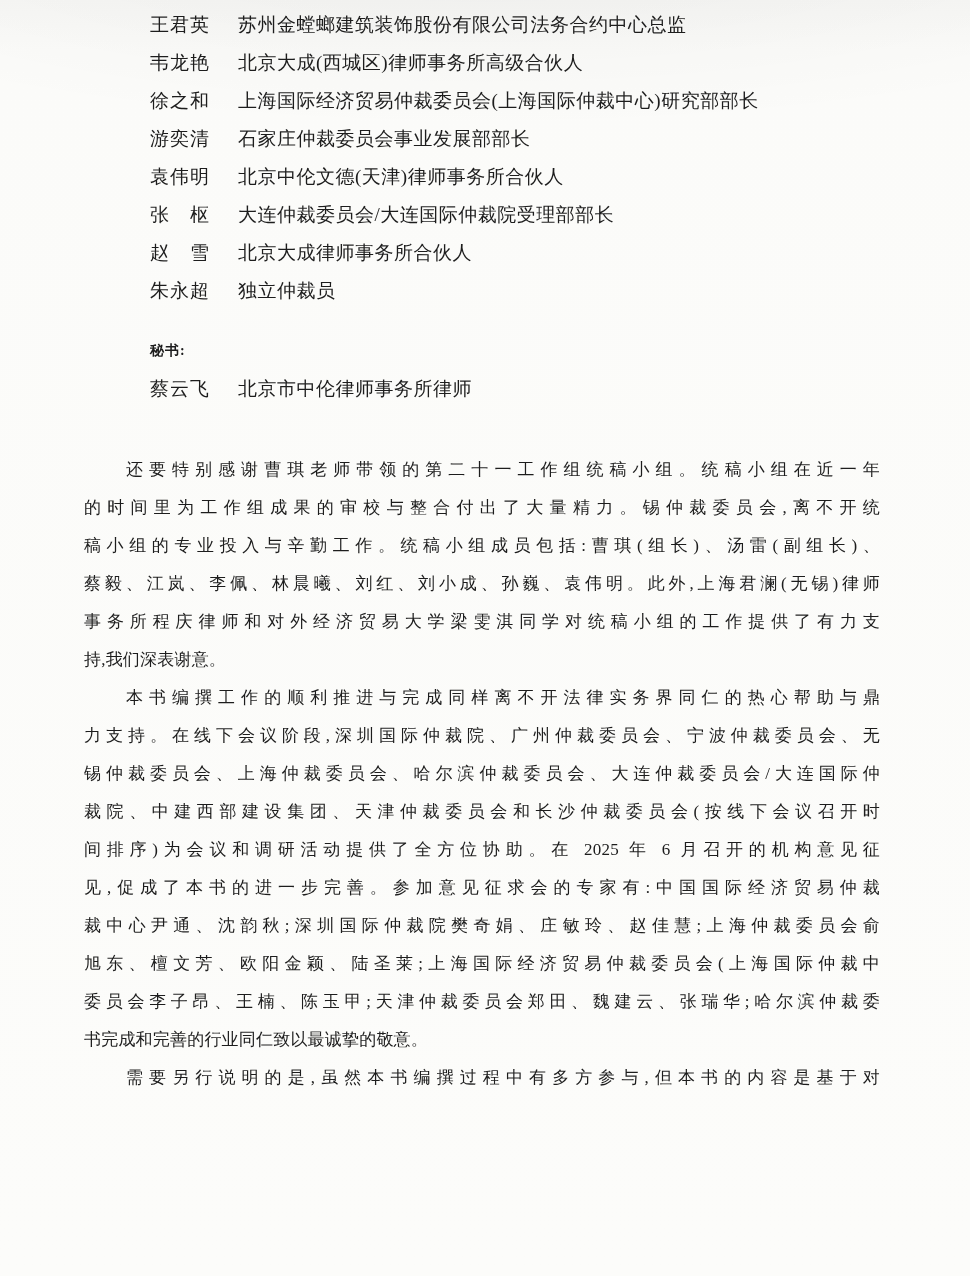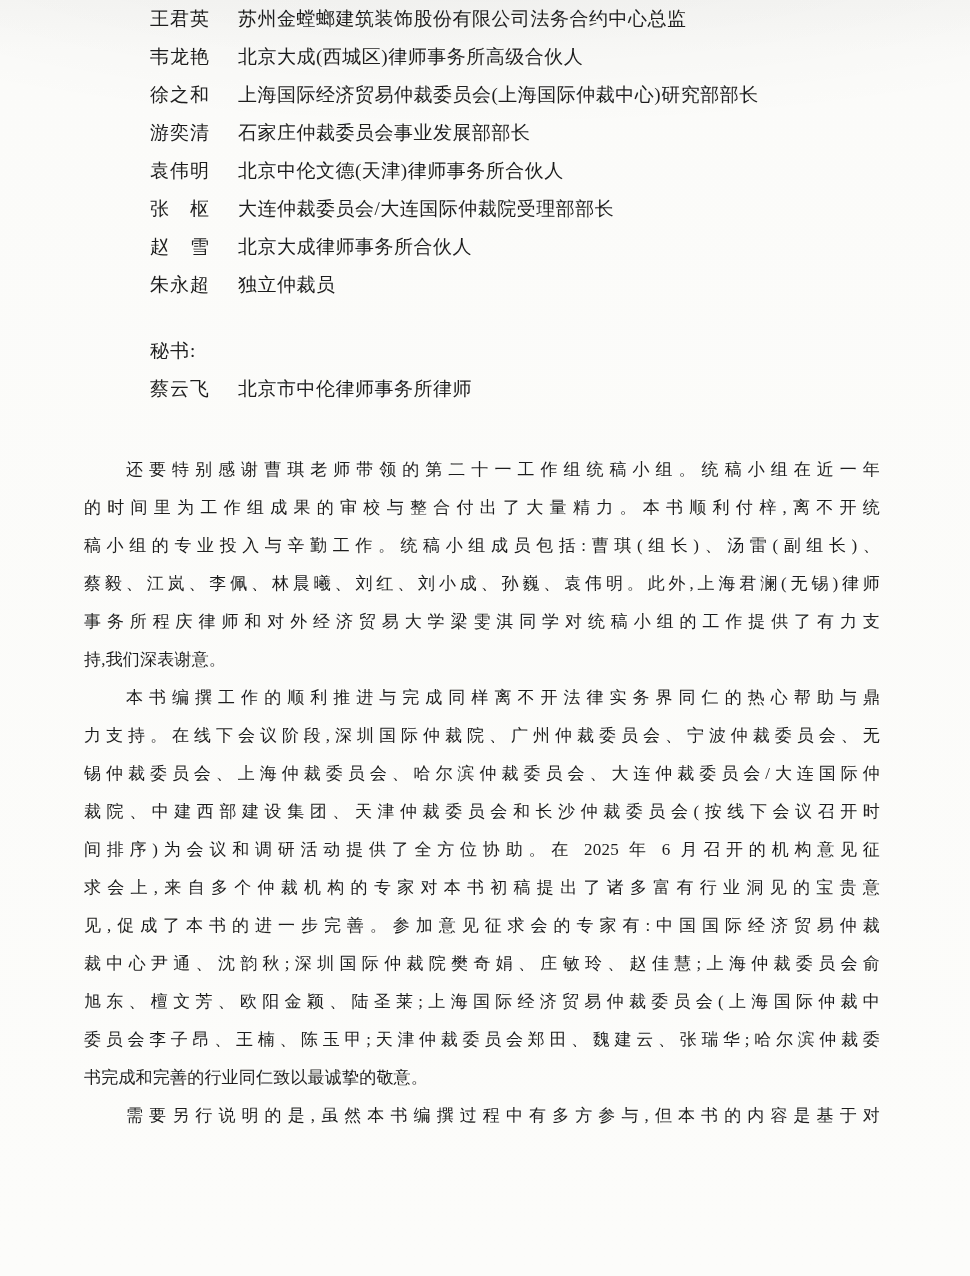--- a/index.html
+++ b/index.html
@@ -10,27 +10,27 @@
     margin:0 auto;
     background:#fbfbf9;
     background-image:
       radial-gradient(ellipse 1200px 300px at 50% -80px, rgba(0,0,0,0.045), rgba(0,0,0,0) 70%),
       linear-gradient(180deg,#f7f7f5 0%,#fbfbf9 4%,#fcfcfa 100%);
     color:#1d1d1d;
     font-family:"Liberation Serif","DejaVu Serif",serif;
     overflow:hidden;
   }
   
-  .contrib-list{position:absolute;left:150px;top:0;}
+  .contrib-list{position:absolute;left:150px;top:6px;}
   .contrib-row{height:38px;line-height:38px;font-size:19px;white-space:nowrap;}
   .contrib-name{display:inline-block;width:88px;letter-spacing:1px;}
   .contrib-title{letter-spacing:0.5px;}
   
   .secretary{position:absolute;left:150px;top:332px;}
-  .sec-heading{height:38px;line-height:38px;font-size:19px;font-weight:normal;letter-spacing:1px;}
+  .sec-heading{height:38px;line-height:38px;font-size:14px;font-weight:bold;letter-spacing:1px;}
   
   .body-text{position:absolute;left:84px;top:451px;width:796px;font-size:17px;}
   .para{margin:0;padding:0;}
   .bline{
     height:38px;line-height:38px;overflow:hidden;
     text-align:justify;text-align-last:justify;
     letter-spacing:0.2px;
   }
   .bline.first{padding-left:42px;}
   .bline.lastline{text-align-last:left;font-family:Liberation Serif, serif;}
@@ -54,33 +54,32 @@
   <section class="secretary">
     <div class="sec-heading">秘书:</div>
     <div>
         <div class="contrib-row"><span class="contrib-name">蔡云飞</span><span class="contrib-title">北京市中伦律师事务所律师</span></div>
       </div>
   </section>
 
   <section class="body-text">
       <div class="para">
         <div class="bline first">还要特别感谢曹琪老师带领的第二十一工作组统稿小组。统稿小组在近一年</div>
-        <div class="bline">的时间里为工作组成果的审校与整合付出了大量精力。本书顺利付梓,离不开统</div>
+        <div class="bline">的时间里为工作组成果的审校与整合付出了大量精力。锡仲裁委员会,离不开统</div>
         <div class="bline">稿小组的专业投入与辛勤工作。统稿小组成员包括:曹琪(组长)、汤雷(副组长)、</div>
         <div class="bline">蔡毅、江岚、李佩、林晨曦、刘红、刘小成、孙巍、袁伟明。此外,上海君澜(无锡)律师</div>
         <div class="bline">事务所程庆律师和对外经济贸易大学梁雯淇同学对统稿小组的工作提供了有力支</div>
         <div class="bline lastline">持,我们深表谢意。</div>
       </div>
       <div class="para">
         <div class="bline first">本书编撰工作的顺利推进与完成同样离不开法律实务界同仁的热心帮助与鼎</div>
         <div class="bline">力支持。在线下会议阶段,深圳国际仲裁院、广州仲裁委员会、宁波仲裁委员会、无</div>
         <div class="bline">锡仲裁委员会、上海仲裁委员会、哈尔滨仲裁委员会、大连仲裁委员会/大连国际仲</div>
         <div class="bline">裁院、中建西部建设集团、天津仲裁委员会和长沙仲裁委员会(按线下会议召开时</div>
         <div class="bline">间排序)为会议和调研活动提供了全方位协助。在 2025 年 6 月召开的机构意见征</div>
-        <div class="bline">求会上,来自多个仲裁机构的专家对本书初稿提出了诸多富有行业洞见的宝贵意</div>
         <div class="bline">见,促成了本书的进一步完善。参加意见征求会的专家有:中国国际经济贸易仲裁</div>
         <div class="bline">裁中心尹通、沈韵秋;深圳国际仲裁院樊奇娟、庄敏玲、赵佳慧;上海仲裁委员会俞</div>
         <div class="bline">旭东、檀文芳、欧阳金颖、陆圣莱;上海国际经济贸易仲裁委员会(上海国际仲裁中</div>
         <div class="bline">委员会李子昂、王楠、陈玉甲;天津仲裁委员会郑田、魏建云、张瑞华;哈尔滨仲裁委</div>
         <div class="bline lastline">书完成和完善的行业同仁致以最诚挚的敬意。</div>
       </div>
       <div class="para">
         <div class="bline first">需要另行说明的是,虽然本书编撰过程中有多方参与,但本书的内容是基于对</div>
       </div>
     </section>

